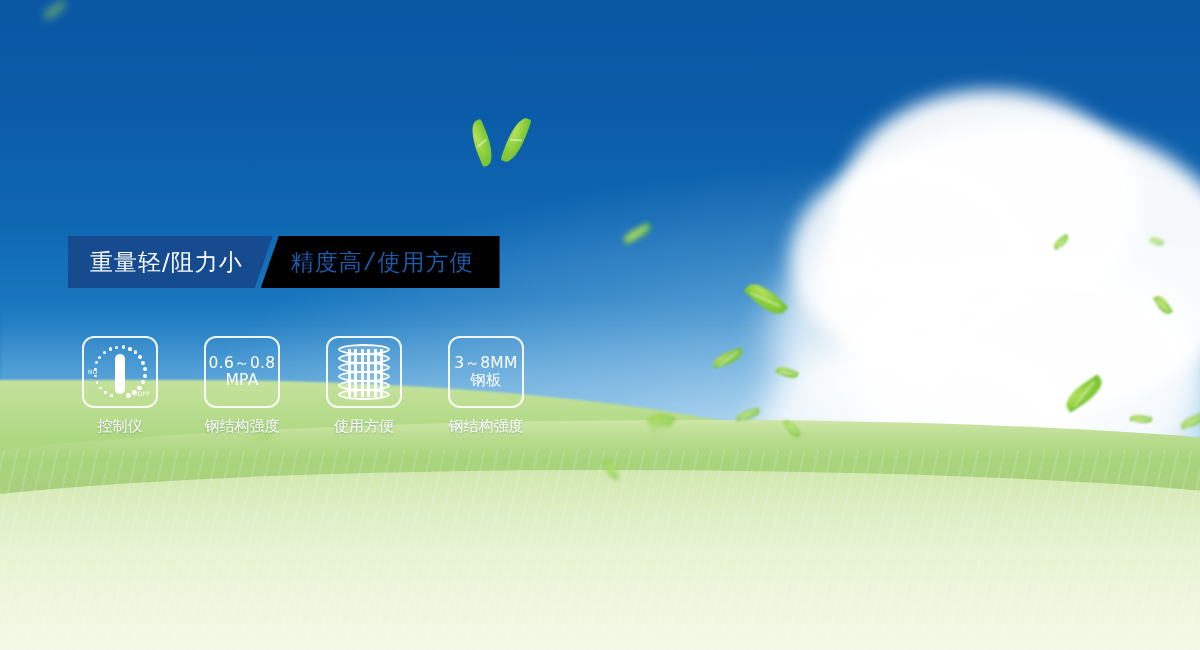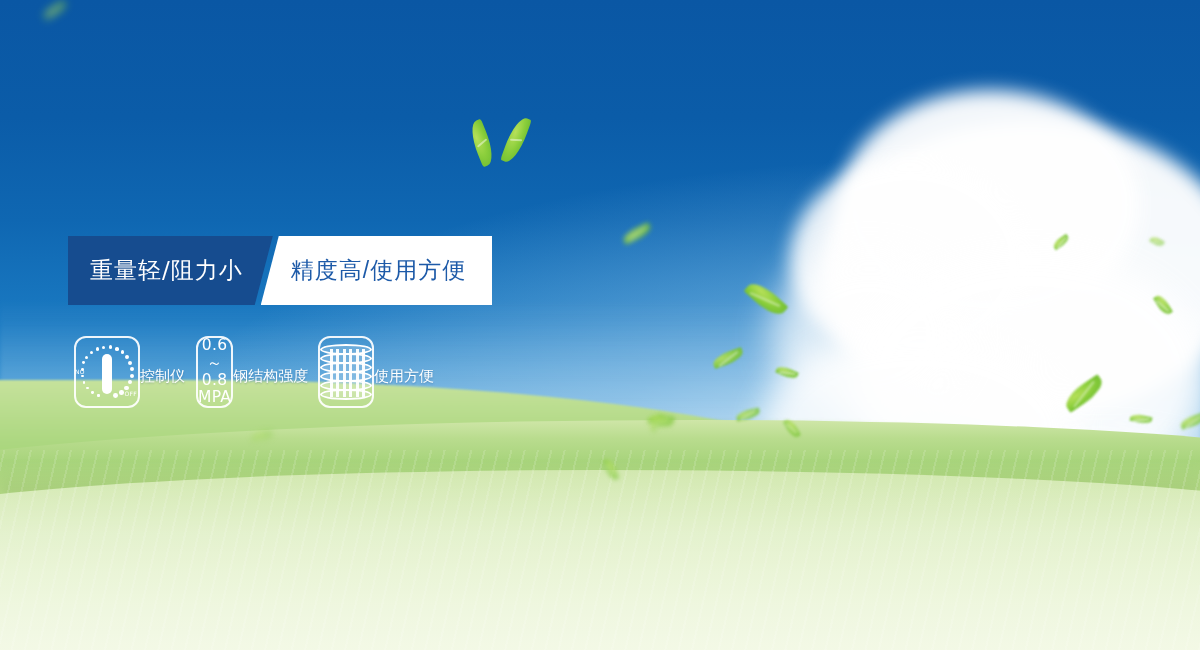--- a/index.html
+++ b/index.html
@@ -140,46 +140,46 @@
   }
 
   .sprout{ position:absolute; left:470px; top:112px; width:64px; height:58px; }
   .sprout .leaf{ border-radius:70% 10% 70% 10%; }
   .sprout .lf-a{ left:4px;  top:8px;  width:16px; height:46px; transform:rotate(-22deg); }
   .sprout .lf-b{ left:38px; top:4px;  width:16px; height:48px; transform:rotate(20deg); }
 
   
   .subbar{
     position:absolute; left:68px; top:236px;
-    height:69px; display:flex; align-items:stretch;
+    height:52px; display:flex; align-items:stretch;
   }
   .sub-dark{
     background:#164c8f;
     display:flex; align-items:center;
     padding:0 30px 0 22px;
     color:#ffffff; font-size:23px; letter-spacing:1px;
     font-family:"DejaVu Sans","Liberation Sans",sans-serif;
     clip-path:polygon(0 0, 100% 0, calc(100% - 18px) 100%, 0 100%);
     margin-right:-12px;
   }
   .sub-light{
-    background:#ffffff;
+    background:#000000;
     display:flex; align-items:center;
     padding:0 26px 0 30px;
     color:#1d5aa8; font-size:23px; letter-spacing:1px;
-    font-family:Liberation Sans, sans-serif;
+    font-family:Liberation Mono, monospace;
     clip-path:polygon(18px 0, 100% 0, 100% 100%, 0 100%);
   }
 
   
   .features{
     position:absolute; left:74px; top:336px;
     display:flex; gap:30px;
   }
-  .feature{ width:92px; display:flex; flex-direction:row; align-items:center; }
+  .feature{ width:92px; display:flex; flex-direction:column; align-items:center; }
   .feat-box{
     width:76px; height:72px;
     border:2px solid rgba(255,255,255,.92);
     border-radius:12px;
     display:flex; align-items:center; justify-content:center;
     position:relative;
   }
   .feat-text{
     color:#ffffff; text-align:center; line-height:1.12;
     font-size:15.5px; letter-spacing:.3px;
@@ -367,16 +367,25 @@
             <div class="ring" style="top: 9px;"></div>
             <div class="ring" style="top: 18px;"></div>
             <div class="ring" style="top: 27px;"></div>
             <div class="ring" style="top: 36px;"></div>
             <div class="ring" style="top: 45px;"></div>
           </div>
       </div>
       <div class="feat-label">使用方便</div>
     </div>
 
+    <div class="feature">
+      <div class="feat-box">
+        <div class="feat-text">
+            <div>3～8MM</div>
+            <div>钢板</div>
+          </div>
+      </div>
+      <div class="feat-label">钢结构强度</div>
+    </div>
 
 
   </div>
 </div>
 
 </body></html>

